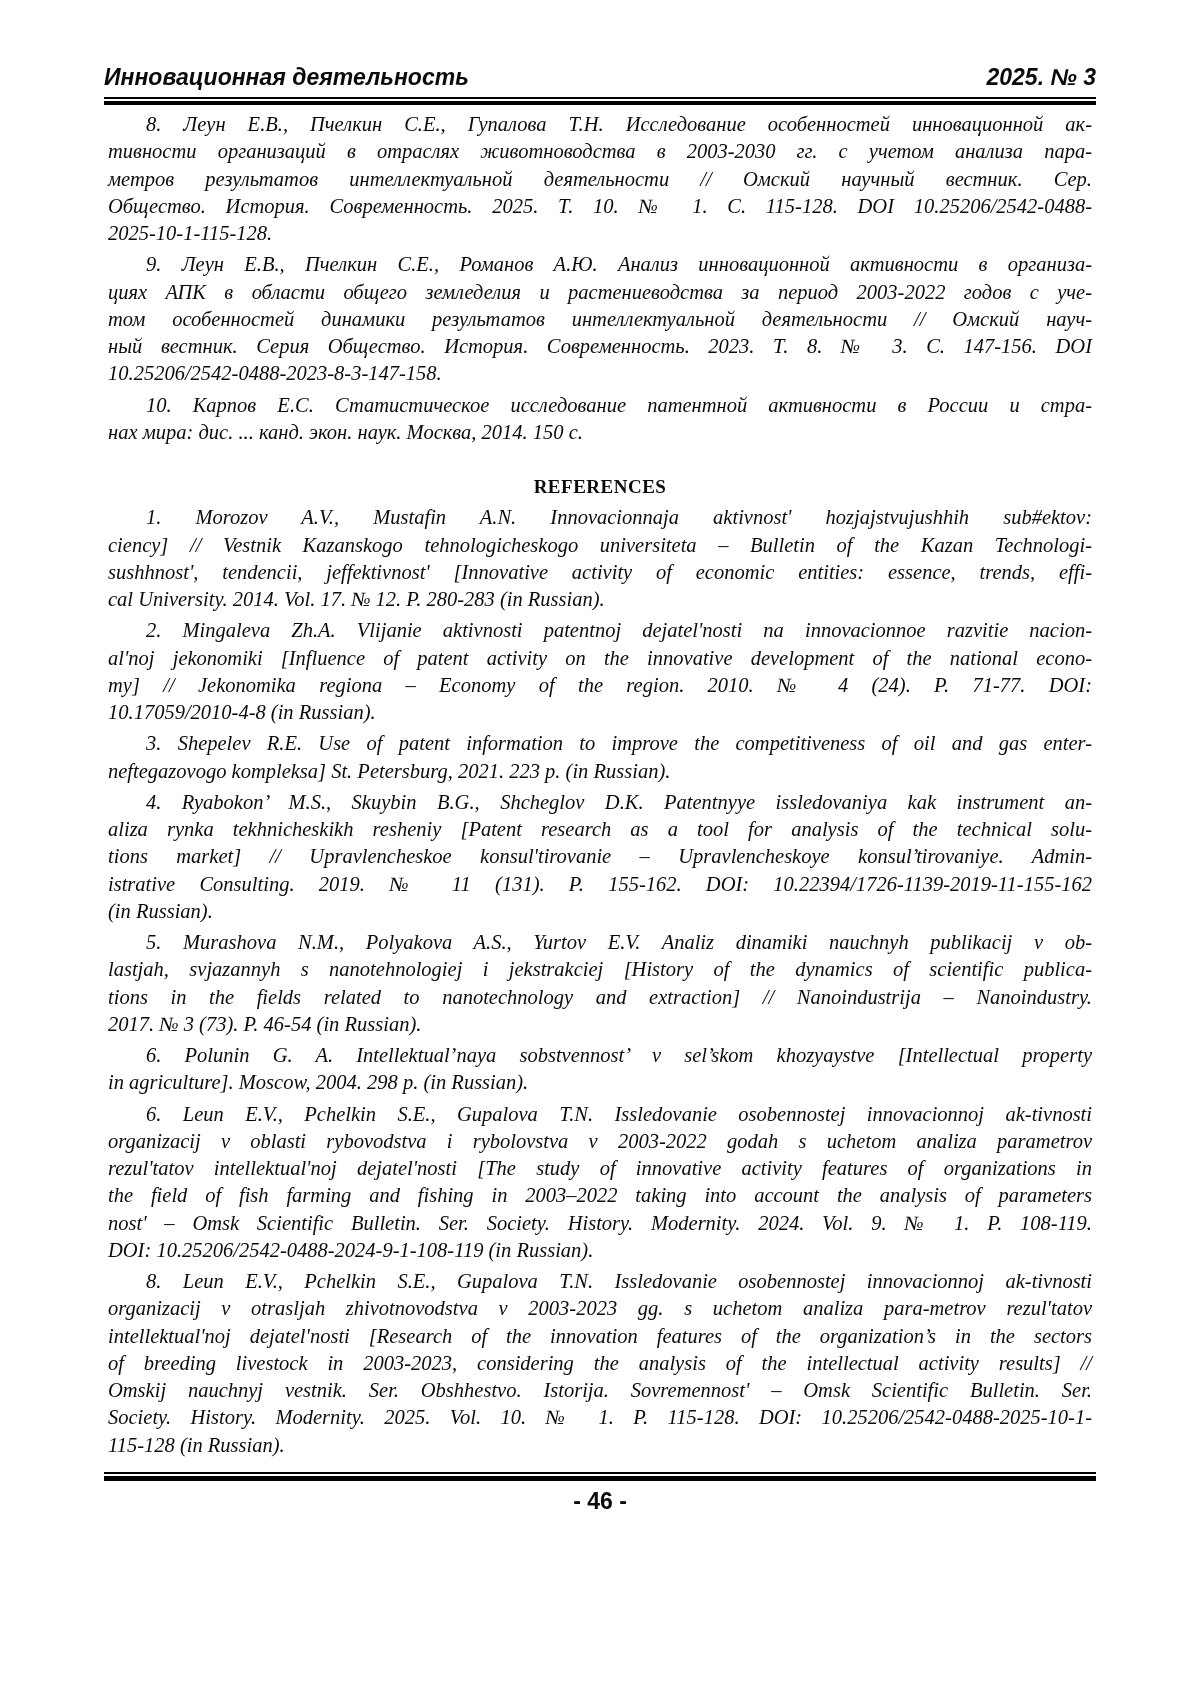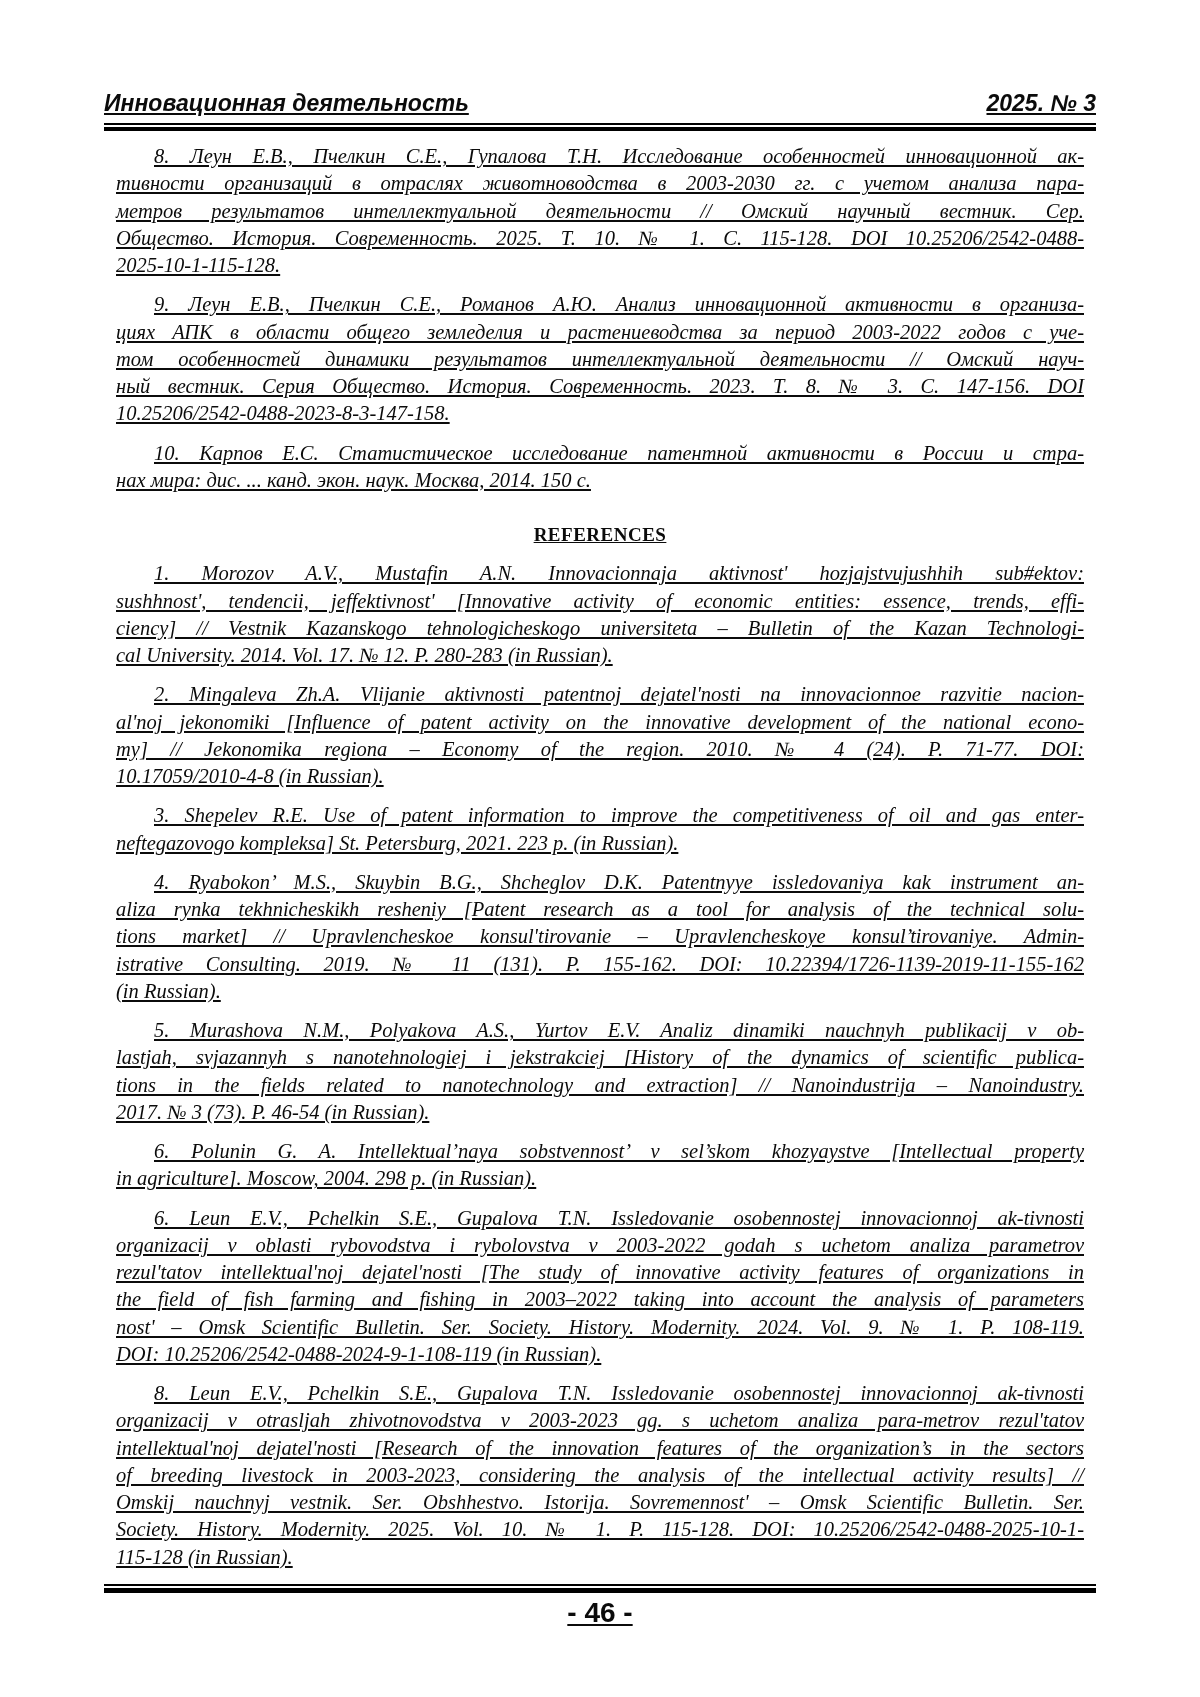--- a/index.html
+++ b/index.html
@@ -9,22 +9,21 @@
   }
   body {
     width: 1200px;
     height: 1697px;
     overflow: hidden;
     color: #0b0b0b;
   }
   .content {
     width: 992px;
     margin-left: 104px;
-    padding-top: 90px;
-    text-decoration: underline;
+    padding-top: 64px;
   }
   
   .header-row {
     display: flex;
     justify-content: space-between;
     align-items: baseline;
     font-family: "Liberation Sans", sans-serif;
     font-weight: bold;
     font-style: italic;
     font-size: 23px;
@@ -37,21 +36,21 @@
   .rule-double.footer-rule { margin-top: 13px; }
   .rule-double.footer-rule .thick { height: 5px; }
   
   .bodytext {
     margin-top: 6px;
     font-family: "Liberation Serif", serif;
     font-style: italic;
     font-size: 20.5px;
     line-height: 27.25px;
   }
-  .para { margin: 12px; }
+  .para { margin: 4px; }
   .line {
     text-align: justify;
     text-align-last: justify;
     white-space: normal;
   }
   .line.first { text-indent: 38px; }
   .line.last  { text-align-last: left; }
   .refs-title {
     margin-top: 27px;
     font-family: "Liberation Serif", serif;
@@ -61,21 +60,21 @@
     letter-spacing: 0.5px;
     text-align: center;
     line-height: 27.25px;
   }
   
   .page-number {
     margin-top: 6px;
     text-align: center;
     font-family: "Liberation Sans", sans-serif;
     font-weight: bold;
-    font-size: 28px;
+    font-size: 23px;
     line-height: 28px;
   }
 </style>
 </head>
 <body>
 
 <div class="content">
 
   <div class="header-row">
     <span>Инновационная деятельность</span>
@@ -109,22 +108,22 @@
           <div class="line first">10. Карпов Е.С. Статистическое исследование патентной активности в России и стра-</div>
           <div class="line last">нах мира: дис. ... канд. экон. наук. Москва, 2014. 150 с.</div>
         </div>
       </div>
 
     <div class="refs-title">REFERENCES</div>
 
     <div id="english-refs">
         <div class="para">
           <div class="line first">1. Morozov A.V., Mustafin A.N. Innovacionnaja aktivnost' hozjajstvujushhih sub#ektov:</div>
+          <div class="line">ciency] // Vestnik Kazanskogo tehnologicheskogo universiteta – Bulletin of the Kazan Technologi-</div>
           <div class="line">sushhnost', tendencii, jeffektivnost' [Innovative activity of economic entities: essence, trends, effi-</div>
-          <div class="line">ciency] // Vestnik Kazanskogo tehnologicheskogo universiteta – Bulletin of the Kazan Technologi-</div>
           <div class="line last">cal University. 2014. Vol. 17. № 12. P. 280-283 (in Russian).</div>
         </div>
         <div class="para">
           <div class="line first">2. Mingaleva Zh.A. Vlijanie aktivnosti patentnoj dejatel'nosti na innovacionnoe razvitie nacion-</div>
           <div class="line">al'noj jekonomiki [Influence of patent activity on the innovative development of the national econo-</div>
           <div class="line">my] // Jekonomika regiona – Economy of the region. 2010. № 4 (24). P. 71-77. DOI:</div>
           <div class="line last">10.17059/2010-4-8 (in Russian).</div>
         </div>
         <div class="para">
           <div class="line first">3. Shepelev R.E. Use of patent information to improve the competitiveness of oil and gas enter-</div>

